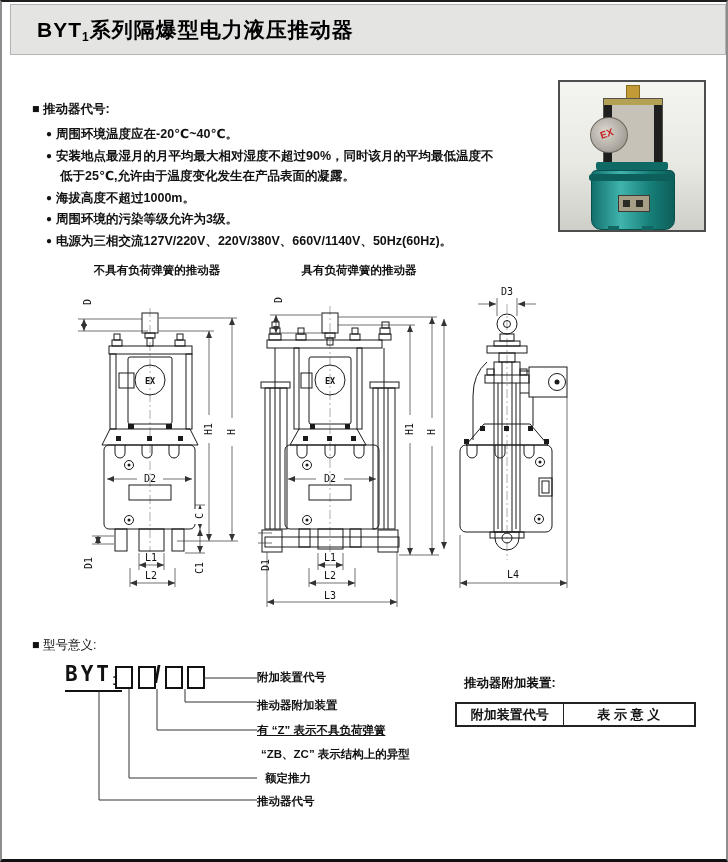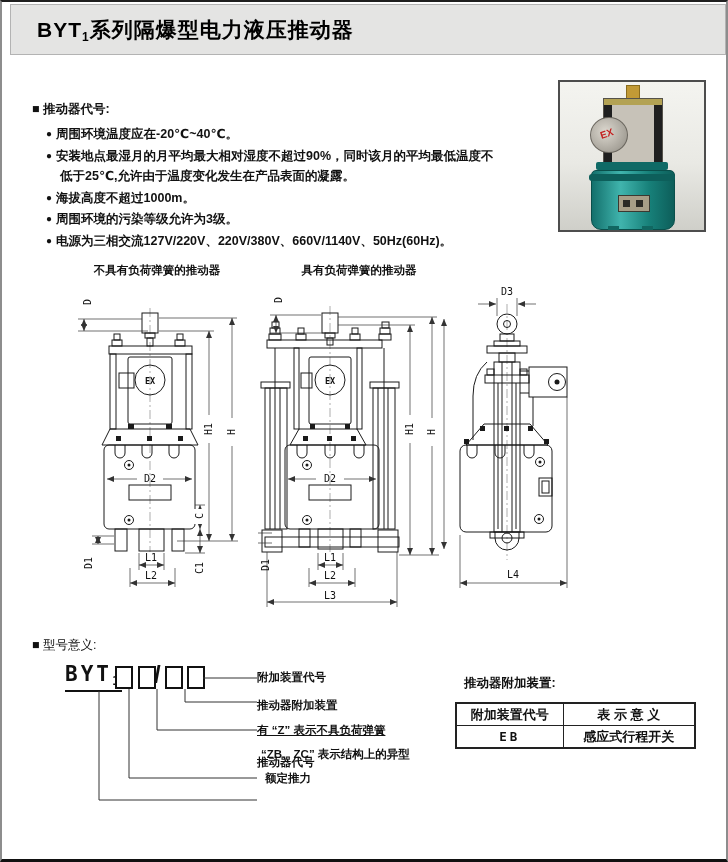--- a/index.html
+++ b/index.html
@@ -375,33 +375,29 @@
     <path d="M95,17 V58 H195"></path>
     <path d="M123,17 V30 H195"></path>
     <path d="M141,6 H195"></path>
   </svg>
 
   <div class="mlabel" style="left:255px;top:668px;">附加装置代号</div>
   <div class="mlabel" style="left:255px;top:696px;">推动器附加装置</div>
   <div class="mlabel" style="left:255px;top:721px;text-decoration:underline;">有 “Z” 表示不具负荷弹簧</div>
   <div class="mlabel" style="left:247px;top:745px;margin-left:12px;">“ZB、ZC” 表示结构上的异型</div>
   <div class="mlabel" style="left:263px;top:769px;">额定推力</div>
-  <div class="mlabel" style="left:255px;top:753px;">推动器代号</div>
+  <div class="mlabel" style="left:255px;top:792px;">推动器代号</div>
 
   <div class="acc-title">推动器附加装置:</div>
   <table class="acc-table">
     <colgroup>
         <col class="c1">
         <col class="c2">
       </colgroup>
     <tbody>
         <tr>
       <th>附加装置代号</th>
       <th>表 示 意 义</th>
     </tr>
-    <tr>
-      <td class="code-cell">EB</td>
-      <td>感应式行程开关</td>
-    </tr>
   </tbody>
     </table>
 
 </div>
 
 </body></html>

